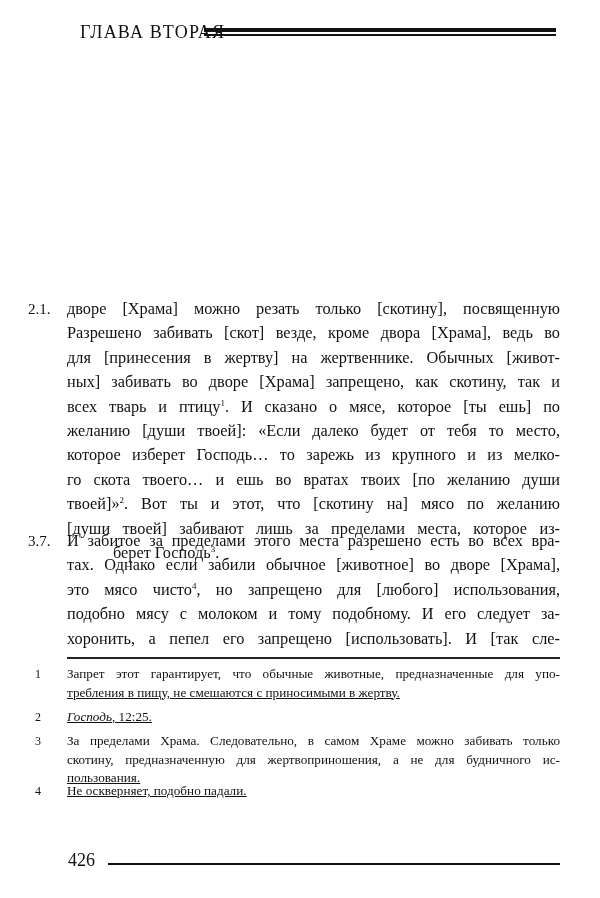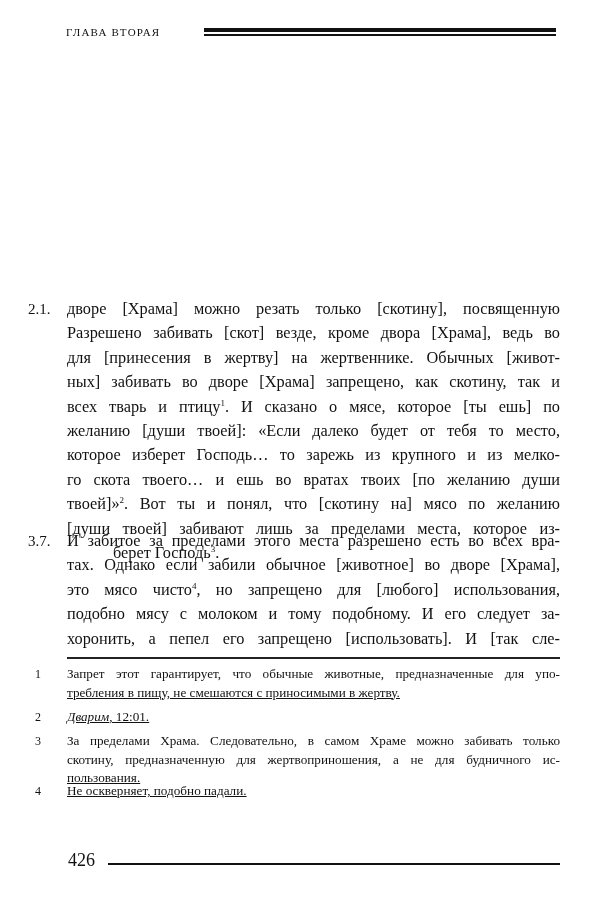--- a/index.html
+++ b/index.html
@@ -1,19 +1,19 @@
 <!DOCTYPE html>
 <html><head>
 <meta charset="utf-8">
 <style>
   html, body { margin: 0; padding: 0; background: #ffffff; }
   body { width: 600px; height: 898px; position: relative; overflow: hidden;
          font-family: "Liberation Serif", "DejaVu Serif", serif; color: #111; }
   .header { position: absolute; left: 64px; top: 22px; width: 492px; height: 20px; }
-  .header-title { position: absolute; left: 2px; top: 0; font-size: 11px; letter-spacing: 1.2px;
+  .header-title { position: absolute; left: 16px; top: 0; font-size: 18px; letter-spacing: 1.2px;
                   white-space: nowrap; line-height: 20px; }
   .header-rule-thick { position: absolute; left: 140px; right: 0; top: 6px; height: 4px; background: #111; }
   .header-rule-thin { position: absolute; left: 140px; right: 0; top: 12px; height: 1.5px; background: #111; }
 
   .para { position: absolute; left: 0; width: 600px; }
   .para-num { position: absolute; left: 28px; font-size: 15px; line-height: 24.4px; }
   .para-text { position: absolute; left: 67px; width: 493px; font-size: 16.3px; line-height: 24.4px;
                text-align: justify; }
   .line { display: block; text-align: justify; text-align-last: justify; white-space: nowrap; height: 24.4px; }
   .line.last { text-align-last: left; margin-left: 46px; }
@@ -44,21 +44,21 @@
   <span class="para-num">2.1.</span>
   <div class="para-text">
     <span class="line">дворе [Храма] можно резать только [скотину], посвященную</span>
     <span class="line">Разрешено забивать [скот] везде, кроме двора [Храма], ведь во</span>
     <span class="line">для [принесения в жертву] на жертвеннике. Обычных [живот-</span>
     <span class="line">ных] забивать во дворе [Храма] запрещено, как скотину, так и</span>
     <span class="line"><span>всех тварь и птицу</span><sup>1</sup><span>. И сказано о мясе, которое [ты ешь] по</span></span>
     <span class="line">желанию [души твоей]: «Если далеко будет от тебя то место,</span>
     <span class="line">которое изберет Господь… то зарежь из крупного и из мелко-</span>
     <span class="line">го скота твоего… и ешь во вратах твоих [по желанию души</span>
-    <span class="line"><span>твоей]»</span><sup>2</sup><span>. Вот ты и понял, что [скотину на] мясо по желанию</span></span>
+    <span class="line"><span>твоей]»</span><sup>2</sup><span>. Вот ты и этот, что [скотину на] мясо по желанию</span></span>
     <span class="line">[души твоей] забивают лишь за пределами места, которое из-</span>
     <span class="line last"><span>берет Господь</span><sup>3</sup><span>.</span></span>
   </div>
 </div>
 
 <div class="para" style="top:529px;">
   <span class="para-num">3.7.</span>
   <div class="para-text">
     <span class="line">И забитое за пределами этого места разрешено есть во всех вра-</span>
     <span class="line">тах. Однако если забили обычное [животное] во дворе [Храма],</span>
@@ -74,21 +74,21 @@
   <span class="fn-num">1</span>
   <div class="fn-text">
     <span class="fn-line">Запрет этот гарантирует, что обычные животные, предназначенные для упо-</span>
     <span class="fn-line last">требления в пищу, не смешаются с приносимыми в жертву.</span>
   </div>
 </div>
 
 <div class="fn" style="top:708px;">
   <span class="fn-num">2</span>
   <div class="fn-text">
-    <span class="fn-line last"><span class="italic">Дварим</span><span>, 12:01.</span></span>
+    <span class="fn-line last"><span class="italic">Господь</span><span>, 12:25.</span></span>
   </div>
 </div>
 
 <div class="fn" style="top:732px;">
   <span class="fn-num">3</span>
   <div class="fn-text">
     <span class="fn-line">За пределами Храма. Следовательно, в самом Храме можно забивать только</span>
     <span class="fn-line">скотину, предназначенную для жертвоприношения, а не для будничного ис-</span>
     <span class="fn-line last">пользования.</span>
   </div>

